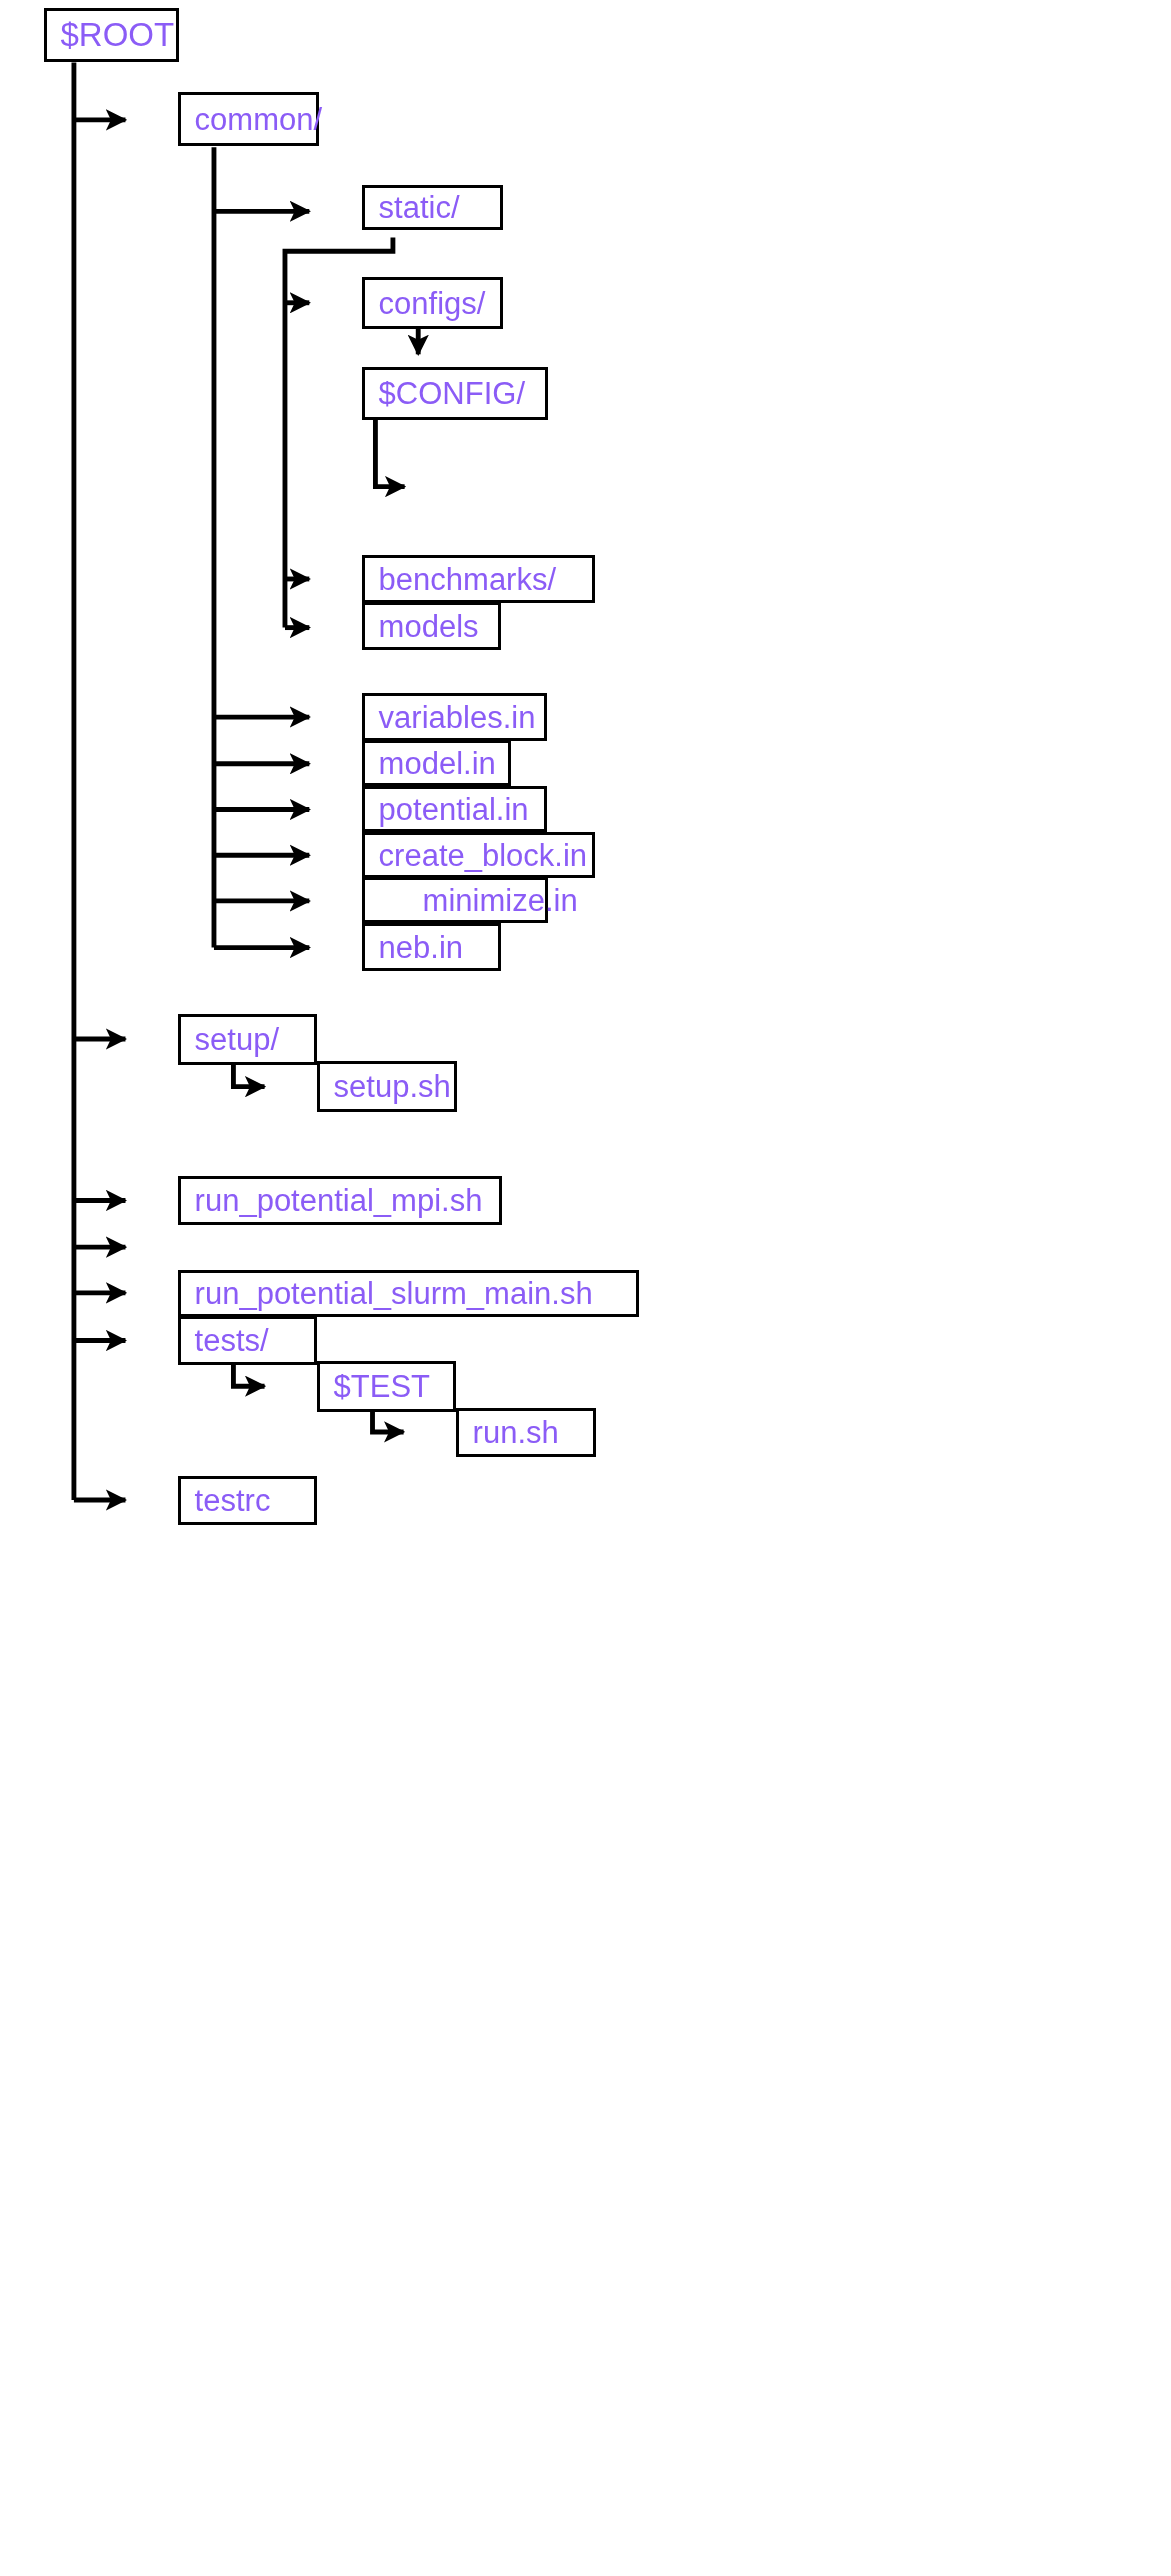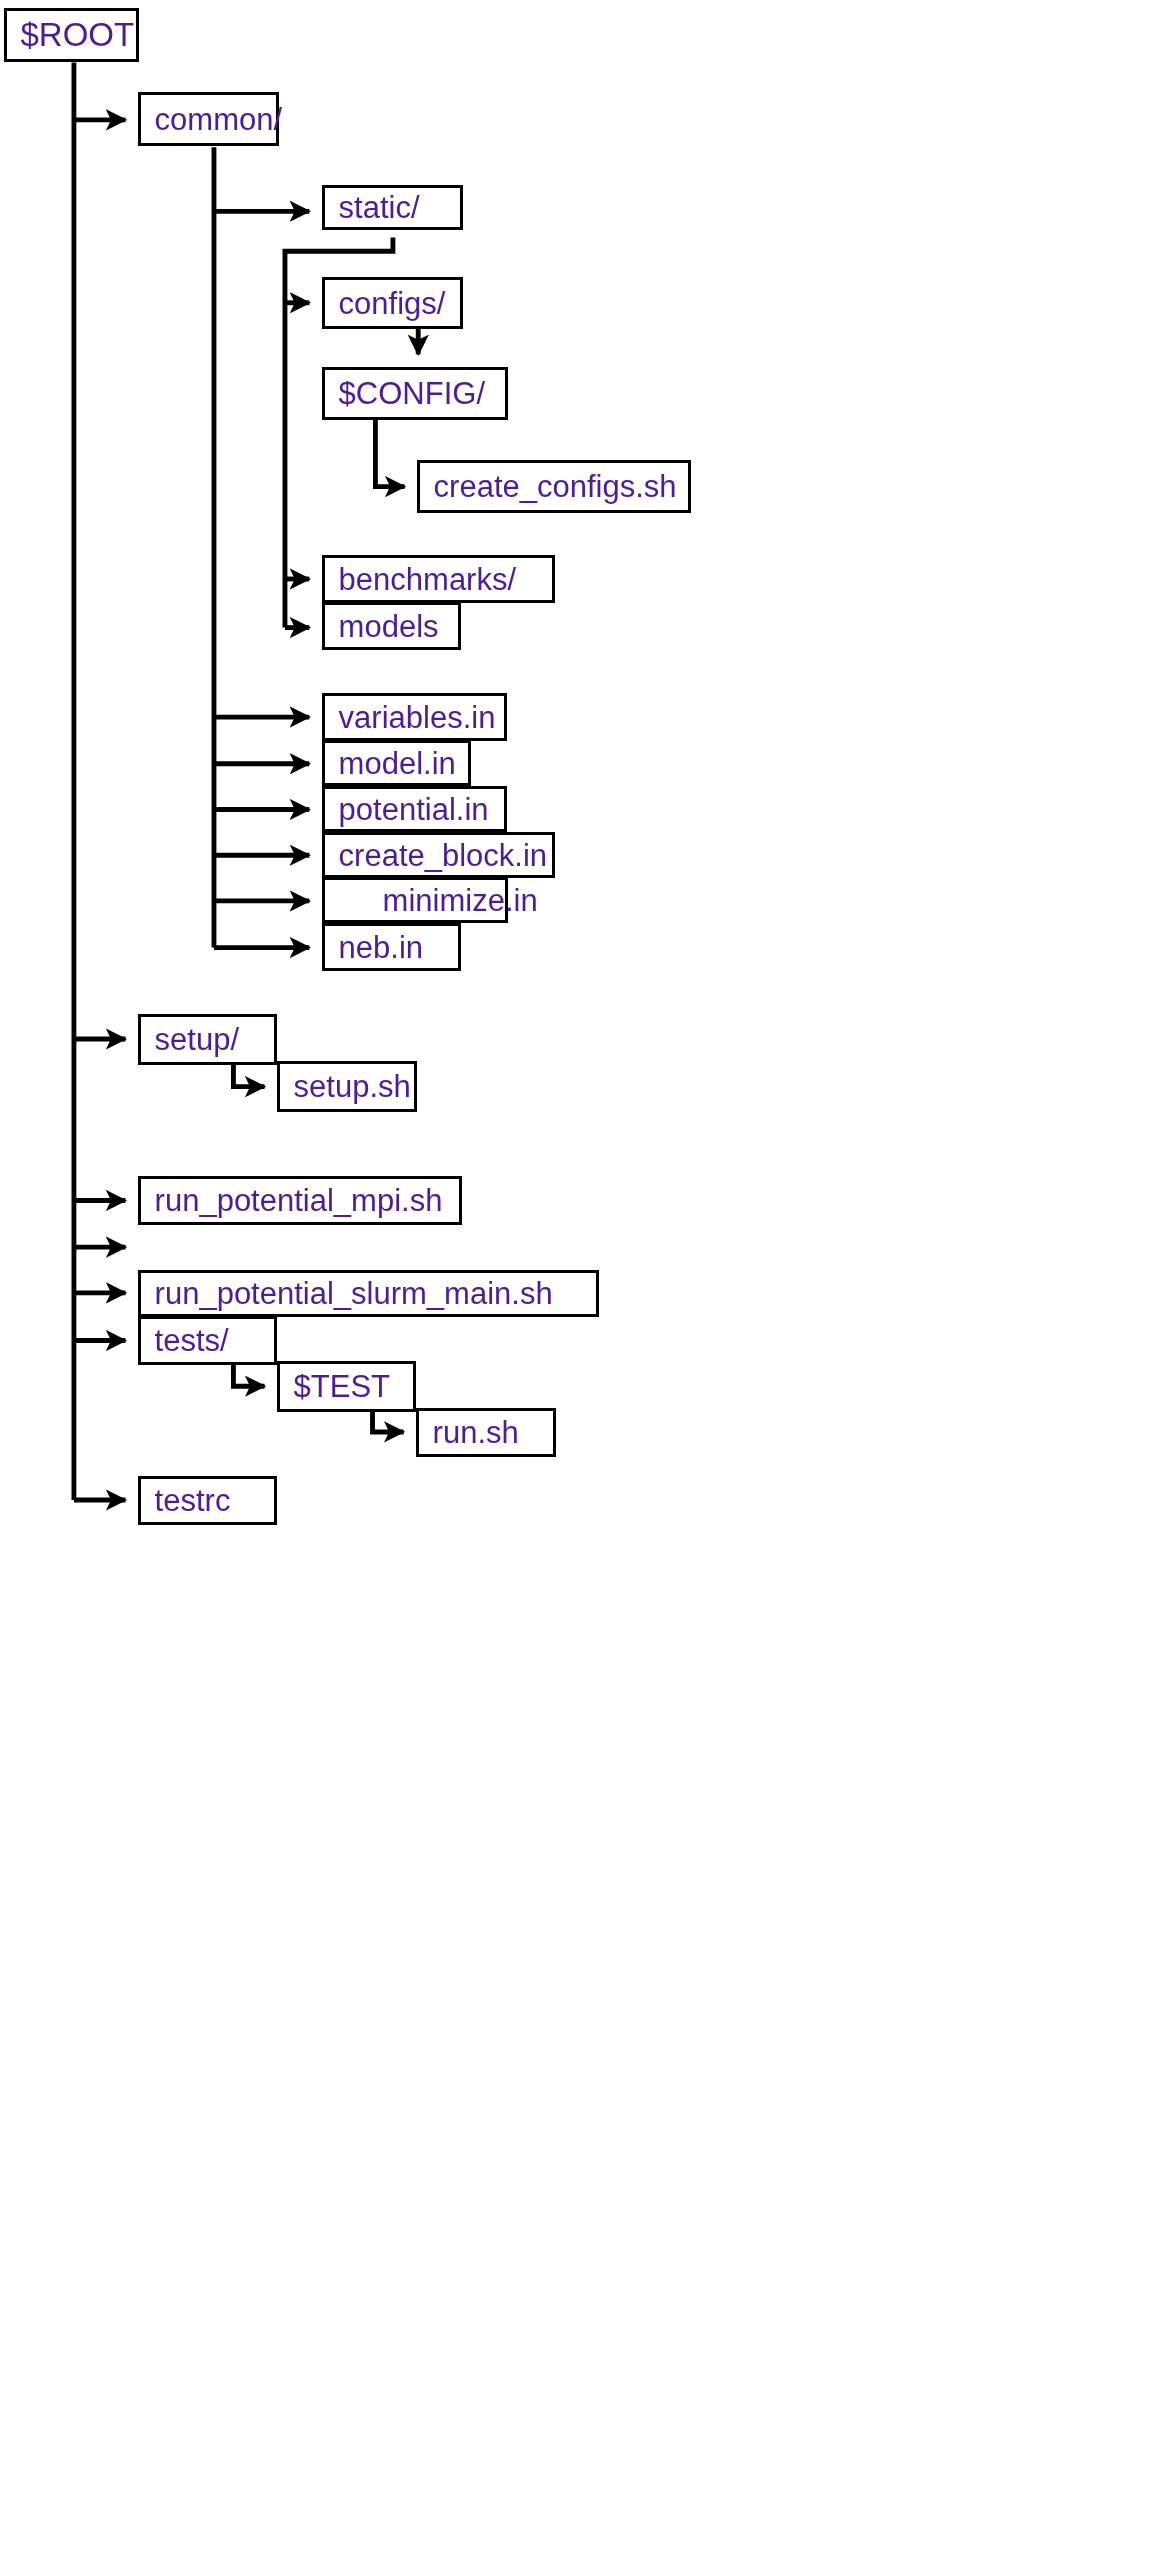--- a/index.html
+++ b/index.html
@@ -26,25 +26,26 @@
     height: 2576px;
     pointer-events: none;
   }
   .node {
     position: absolute;
     box-sizing: border-box;
     background: #ffffff;
     border: 3.9px solid #000000;
     display: flex;
     align-items: center;
-    color: #4c1d95;
+    color: #8b5cf6;
     font-family: "Liberation Sans", sans-serif;
     white-space: nowrap;
     overflow: visible;
     z-index: 5;
+    margin-left: 40px;
   }
   .node > span {
     display: block;
     padding-left: 13.6px;
     padding-right: 13.6px;
     line-height: 1;
   }
 </style>
 </head>
 <body>
@@ -125,23 +126,20 @@
   </div>
 
   <div class="node" style="left:322px; top:277px; width:141px; height:52px; font-size:31px;">
     <span>configs/</span>
   </div>
 
   <div class="node" style="left:322px; top:367px; width:186px; height:53px; font-size:31px;">
     <span>$CONFIG/</span>
   </div>
 
-  <div class="node" style="left:417px; top:460px; width:274px; height:53px; font-size:31px;">
-    <span>create_configs.sh</span>
-  </div>
 
   <div class="node" style="left:322px; top:555px; width:233px; height:48px; font-size:31px;">
     <span>benchmarks/</span>
   </div>
 
   <div class="node" style="left:322px; top:602px; width:139px; height:48px; font-size:31px;">
     <span>models</span>
   </div>
 
   <div class="node" style="left:322px; top:693px; width:185px; height:48px; font-size:31px;">

